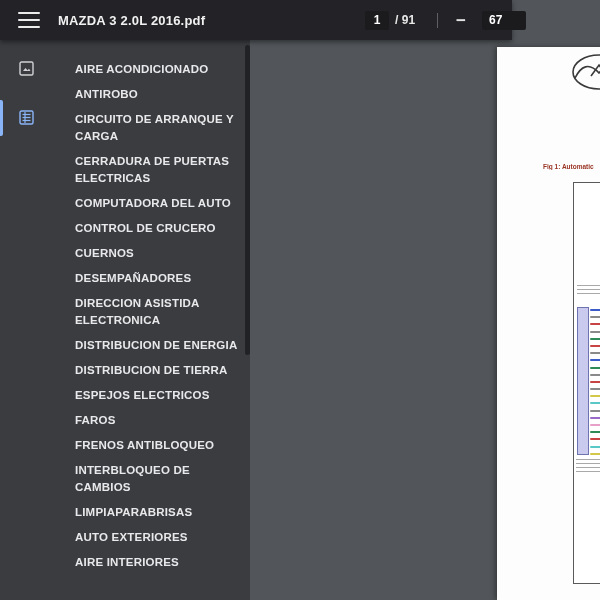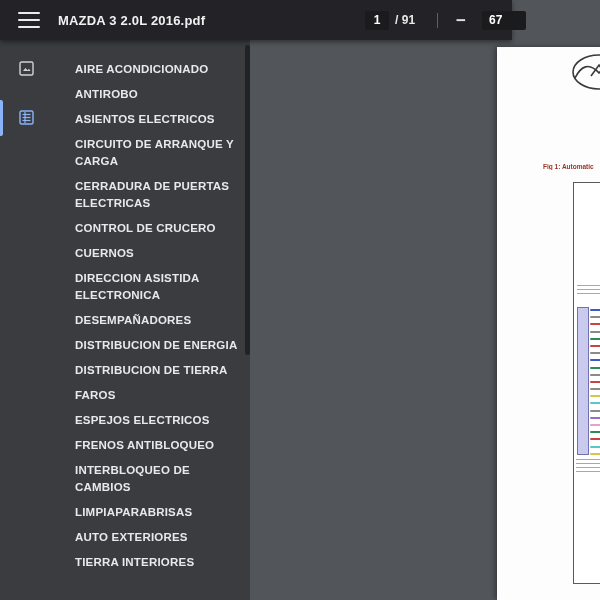--- a/index.html
+++ b/index.html
@@ -110,36 +110,36 @@
       <rect x="1" y="1" width="13" height="13" rx="1.5" fill="none" stroke="#8ab4f8" stroke-width="1.4"></rect>
       <line x1="3.5" y1="4.5" x2="11.5" y2="4.5" stroke="#8ab4f8" stroke-width="1.2"></line>
       <line x1="3.5" y1="7.5" x2="11.5" y2="7.5" stroke="#8ab4f8" stroke-width="1.2"></line>
       <line x1="3.5" y1="10.5" x2="11.5" y2="10.5" stroke="#8ab4f8" stroke-width="1.2"></line>
       <line x1="6" y1="2" x2="6" y2="13" stroke="#8ab4f8" stroke-width="1.2"></line>
     </svg>
   </div>
   <div class="outline-list">
       <div class="outline-item">AIRE ACONDICIONADO</div>
       <div class="outline-item">ANTIROBO</div>
-      <div class="outline-item">ASIENTOS ELECTRICOS</div>
       <div class="outline-item">CIRCUITO DE ARRANQUE Y CARGA</div>
       <div class="outline-item">CERRADURA DE PUERTAS ELECTRICAS</div>
+      <div class="outline-item">COMPUTADORA DEL AUTO</div>
       <div class="outline-item">CONTROL DE CRUCERO</div>
       <div class="outline-item">CUERNOS</div>
+      <div class="outline-item">DESEMPAÑADORES</div>
       <div class="outline-item">DIRECCION ASISTIDA ELECTRONICA</div>
-      <div class="outline-item">DESEMPAÑADORES</div>
       <div class="outline-item">DISTRIBUCION DE ENERGIA</div>
       <div class="outline-item">DISTRIBUCION DE TIERRA</div>
+      <div class="outline-item">ESPEJOS ELECTRICOS</div>
       <div class="outline-item">FAROS</div>
-      <div class="outline-item">ESPEJOS ELECTRICOS</div>
       <div class="outline-item">FRENOS ANTIBLOQUEO</div>
       <div class="outline-item">INTERBLOQUEO DE CAMBIOS</div>
       <div class="outline-item">LIMPIAPARABRISAS</div>
       <div class="outline-item">AUTO EXTERIORES</div>
-      <div class="outline-item">TIERRA INTERIORES</div>
+      <div class="outline-item">AIRE INTERIORES</div>
     </div>
   <div class="sb-scroll"></div>
 </div>
 
 <div class="viewer">
   <div class="pdf-page">
     <svg class="mazda-logo" width="76" height="40" viewBox="0 0 76 40">
       <ellipse cx="38" cy="20" rx="26" ry="17" fill="none" stroke="#3a3a3a" stroke-width="1.6"></ellipse>
       <path d="M14 26 C20 14, 28 10, 38 21 C48 10, 56 14, 62 26" fill="none" stroke="#3a3a3a" stroke-width="1.6"></path>
       <path d="M30 24 L38 13 L46 24" fill="none" stroke="#3a3a3a" stroke-width="1.6"></path>

